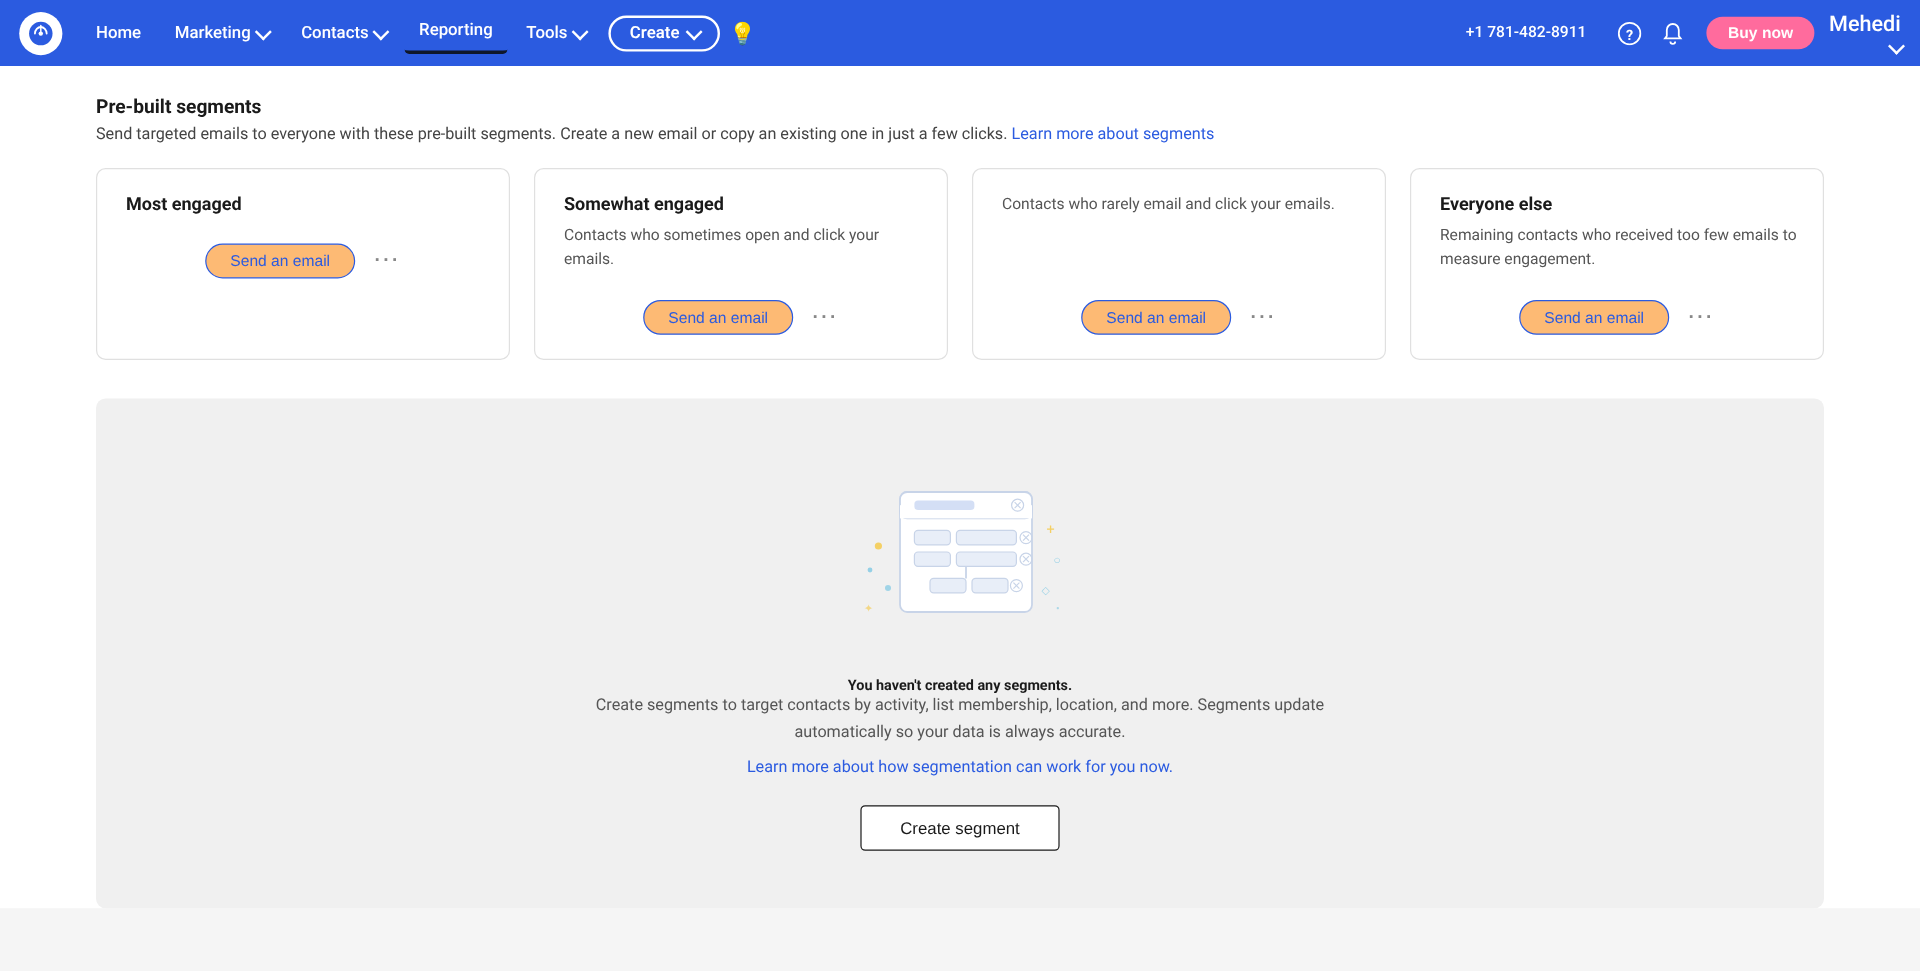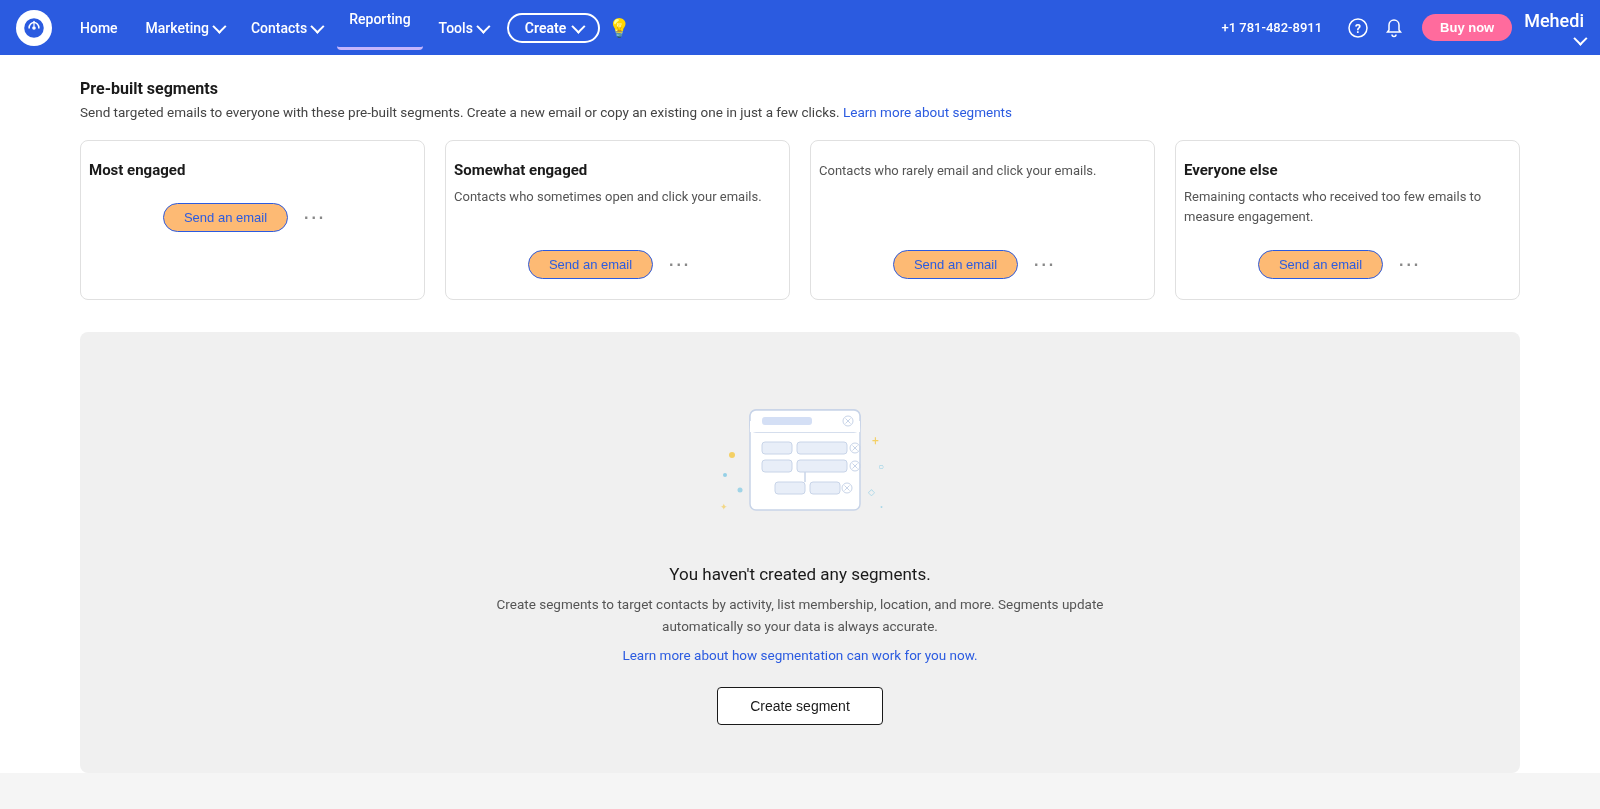--- a/index.html
+++ b/index.html
@@ -29,22 +29,22 @@
       font-size: 14px;
       font-weight: 500;
       padding: 6px 12px;
       border-radius: 4px;
       cursor: pointer;
       display: flex; align-items: center; gap: 4px;
       white-space: nowrap;
       text-decoration: none;
     }
     .nav-item-reporting {
-      border-bottom: 3px solid #c4b5fd;
-      padding-bottom: 20px;
+      border-bottom: 3px solid #0f172a;
+      padding-bottom: 9px;
       text-align: center;
     }
     .nav-chevron {
       width: 10px; height: 10px;
       border-right: 2px solid white;
       border-bottom: 2px solid white;
       transform: rotate(45deg) translateY(-2px);
       display: inline-block;
     }
     .nav-create-btn {
@@ -125,21 +125,21 @@
     }
     .segment-cards {
       display: grid;
       grid-template-columns: repeat(4, 1fr);
       gap: 20px;
       margin-bottom: 32px;
     }
     .segment-card {
       border: 1px solid #e0e0e0;
       border-radius: 8px;
-      padding: 20px 20px 20px 8px;
+      padding: 20px 20px 20px 24px;
       background: white;
       display: flex;
       flex-direction: column;
       min-height: 160px;
     }
     .segment-card-title {
       font-size: 15px;
       font-weight: 700;
       color: #1a1a1a;
       margin-bottom: 8px;
@@ -190,24 +190,23 @@
       align-items: center;
       text-align: center;
     }
     .empty-state-illustration {
       width: 200px;
       height: 160px;
       margin-bottom: 24px;
       position: relative;
     }
     .empty-state-title {
-      font-size: 17px;
-      font-weight: 400;
+      font-size: 12px;
+      font-weight: 700;
       color: #1a1a1a;
-      margin-bottom: 10px;
     }
     .empty-state-desc {
       font-size: 13.5px;
       color: #555;
       max-width: 680px;
       line-height: 1.6;
       margin-bottom: 10px;
     }
     .empty-state-link {
       color: #2b5be0;

